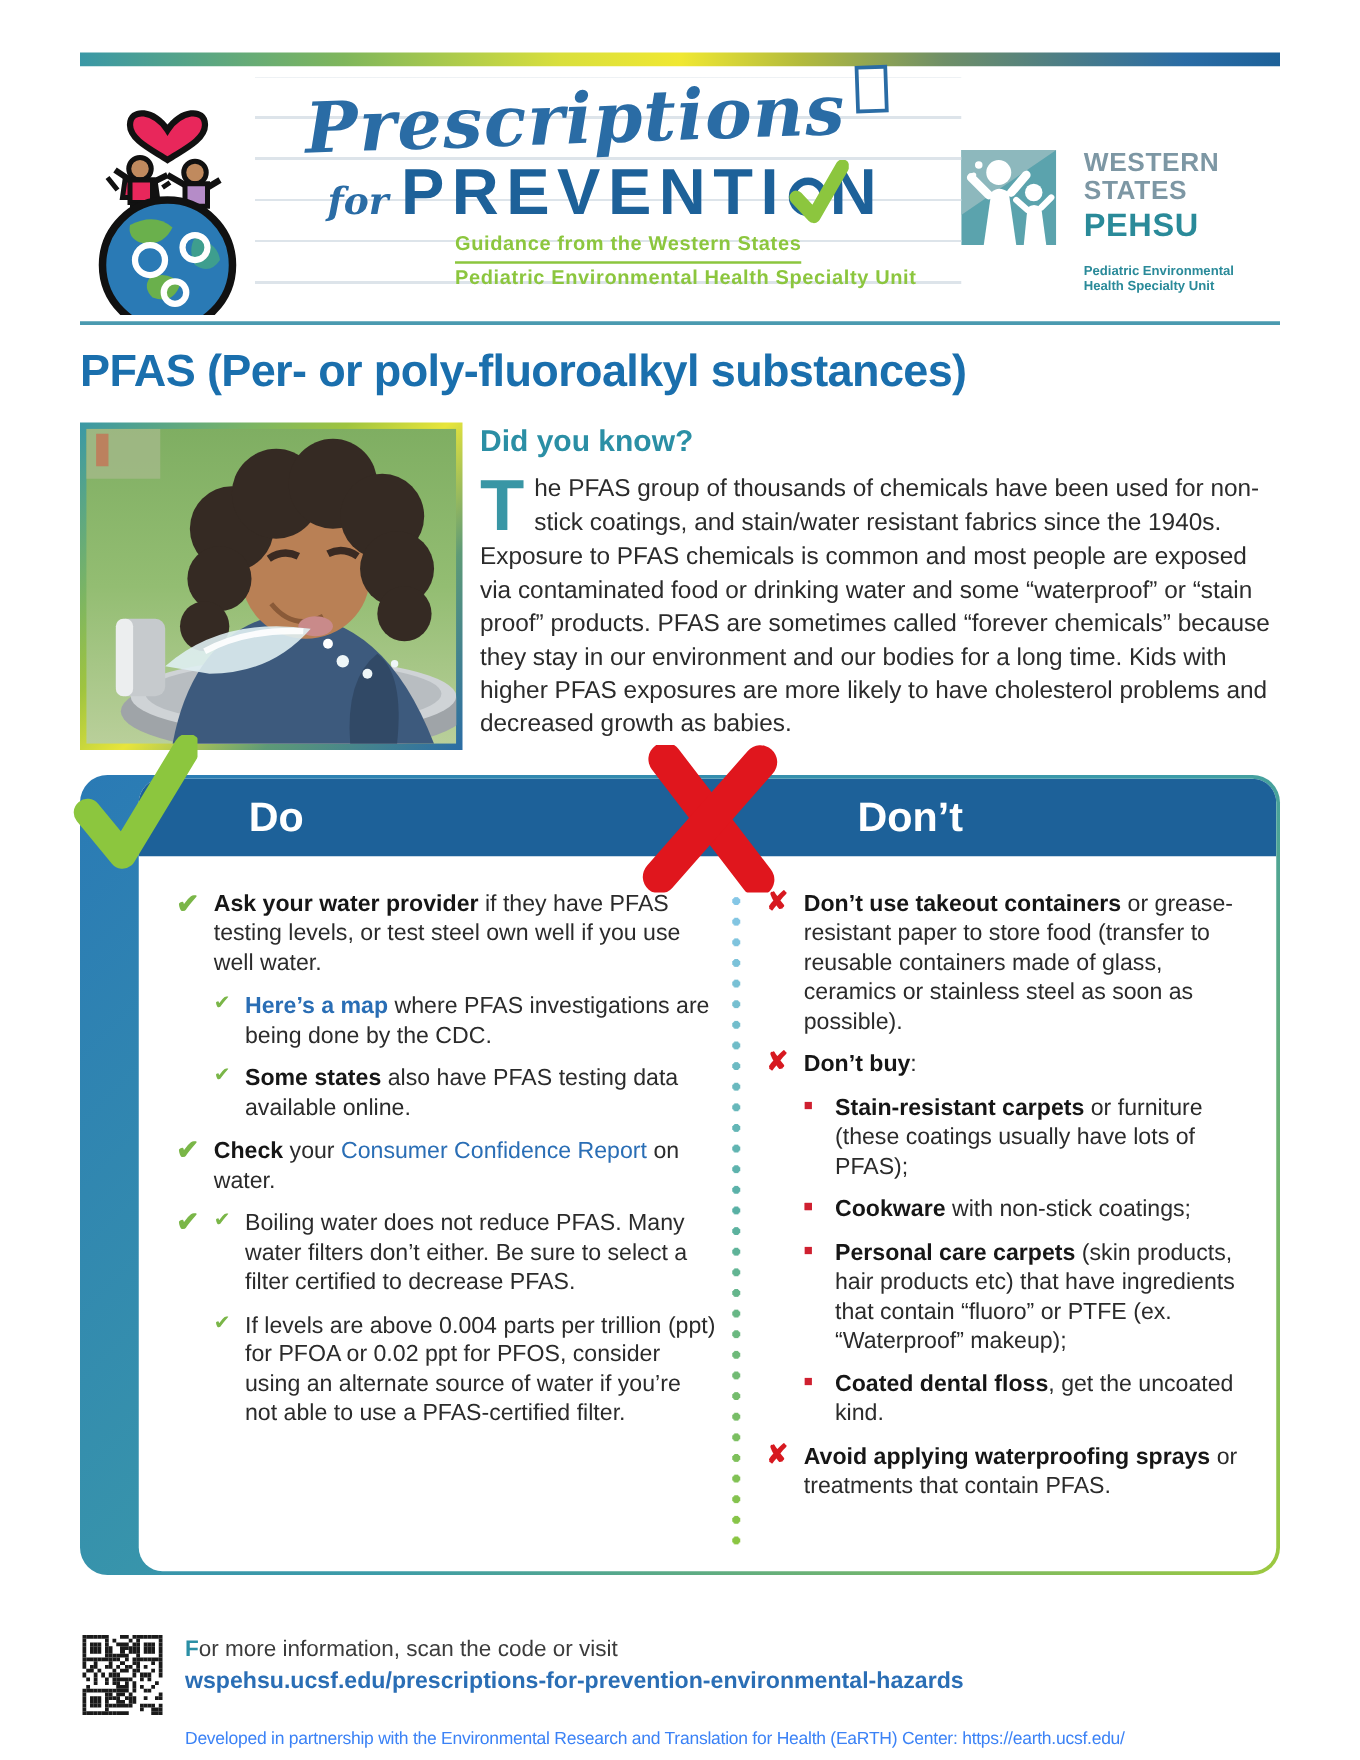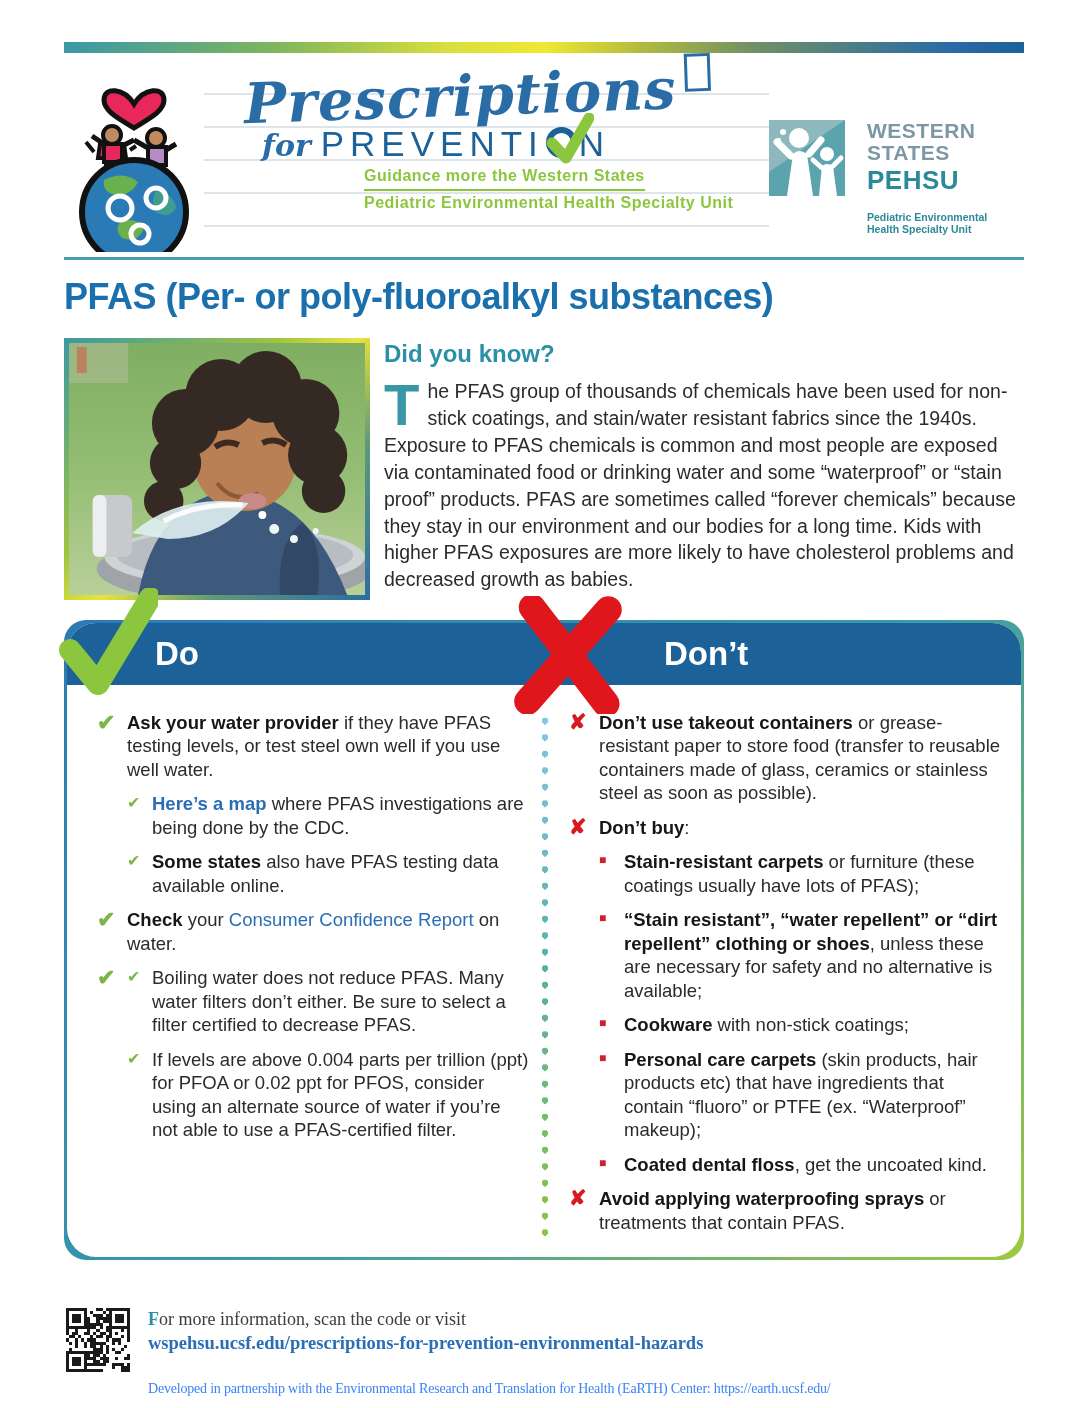--- a/index.html
+++ b/index.html
@@ -24,21 +24,21 @@
     background:repeating-linear-gradient(to bottom, transparent 0 31px, #dde4ea 31px 33px);
   }
   .logo-line1 {
     font-family:"DejaVu Serif", serif; font-style:italic; font-weight:bold;
     color:#2a6ca5; font-size:56px; line-height:1; letter-spacing:1px; transform:rotate(-2deg);
     white-space:nowrap;
   }
   .checkbox-glyph { display:inline-block; width:26px; height:38px; border:3px solid #2a6ca5; position:relative; top:-16px; margin-left:8px; }
   .logo-line2 { margin:2px 0 0 18px; white-space:nowrap; }
   .logo-for { font-family:"DejaVu Serif", serif; font-style:italic; font-weight:bold; color:#2a6ca5; font-size:30px; margin-right:10px; }
-  .logo-prevention { font-weight:normal; color:#1d6199; font-size:35px; letter-spacing:6px; }
+  .logo-prevention { font-weight:bold; color:#1d6199; font-size:52px; letter-spacing:6px; }
   .prevention-o { display:inline-block; width:31px; height:31px; border:6px solid #1d6199; border-radius:50%; position:relative; top:2px; margin:0 2px; }
   .prevention-o svg { position:absolute; left:-8px; top:-20px; }
   .tagline { margin-left:120px; color:#8cc63e; font-weight:bold; font-size:16px; line-height:1.55; letter-spacing:.5px; }
   .tagline .t1 { border-bottom:2px solid #8cc63e; display:inline-block; }
 
   .pehsu-logo { flex:none; width:255px; margin-top:58px; display:flex; align-items:flex-start; }
   .pehsu-square { width:76px; height:76px; flex:none; }
   .pehsu-text { padding-left:22px; line-height:1; }
   .pehsu-region { color:#7d97a4; font-size:21px; font-weight:bold; letter-spacing:.5px; line-height:1.05; }
   .pehsu-acronym { color:#2a8a99; font-size:26px; font-weight:bold; margin-top:3px; letter-spacing:.5px; }
@@ -58,21 +58,21 @@
   .didyouknow h2 { color:#2b8fa5; font-size:24px; font-weight:bold; margin:2px 0 10px; }
   .intro-para { font-size:19.5px; line-height:1.38; color:#2b2b2b; }
   .dropcap { float:left; color:#3996a5; font-size:58px; line-height:.82; font-weight:bold; padding:3px 8px 0 0; }
 
   
   .card {
     position:absolute; left:64px; top:620px; width:960px;
     background:linear-gradient(135deg,#2a7ab5 0%,#3c9ca8 55%,#9dc93f 100%);
     padding:3px; border-radius:22px;
   }
-  .card-inner { background:#fff; border-radius:29px; overflow:hidden; }
+  .card-inner { background:#fff; border-radius:19px; overflow:hidden;margin-left:44px; }
   .card-header { height:62px; background:#1d6199; display:flex; }
   .card-header .half { width:50%; display:flex; align-items:center; }
   .do-title { color:#fff; font-size:33px; font-weight:bold; margin-left:88px; }
   .dont-title { color:#fff; font-size:33px; font-weight:bold; margin-left:120px; }
   .big-check { position:absolute; left:-6px; top:-32px; width:100px; height:110px; }
   .big-x { position:absolute; left:448px; top:-24px; width:112px; height:118px; }
 
   .card-body { display:flex; height:572px; overflow:hidden; padding:26px 18px 0 18px; }
   .col-do { width:452px; flex:none; padding:0 8px 0 12px; }
   .divider-dots {
@@ -94,21 +94,21 @@
   .bullet-x .bullet { color:#d71920; font-size:21px; font-weight:bold; top:-2px; }
   .bullet-square .bullet { color:#cf2030; font-size:12px; top:3px; }
   .seg-bold { font-weight:bold; color:#161616; }
   .seg-link { color:#2a6eb5; cursor:pointer; }
   .seg-link.seg-bold { color:#2a6eb5; }
 
   
   .footer { position:absolute; left:64px; top:1306px; width:960px; display:flex; }
   .qr { flex:none; width:68px; height:68px; background:#fff; display:grid; grid-template-columns:repeat(21,1fr); grid-template-rows:repeat(21,1fr); border:2px solid #fff; }
   .qr div.qr-dark { background:#1a1a1a; }
-  .footer-text { padding-left:16px; padding-top:3px;font-family:Liberation Serif, serif; }
+  .footer-text { padding-left:16px; padding-top:3px; }
   .info-line { font-size:18px; color:#3c3c3c; }
   .info-line::first-letter { color:#2b8fa5; font-weight:bold; }
   .footer-link { font-size:18.5px; font-weight:bold; color:#2a6eb5; margin-top:3px; cursor:pointer; }
   .footer-note { font-size:14px; color:#3b82f6; margin-top:27px; letter-spacing:-.2px; }
 </style>
 </head>
 <body>
 
 <div class="page">
 
@@ -140,21 +140,21 @@
     </svg>
 
     <div class="logo-block">
       <div class="logo-line1"><span>Prescriptions</span><span class="checkbox-glyph"></span></div>
       <div class="logo-line2">
         <span class="logo-for">for</span><span class="logo-prevention"><span>PREVENTI</span><span class="prevention-o"><svg width="50" height="52" viewBox="0 0 50 52">
                 <path d="M8 30 L22 45 L45 5" fill="none" stroke="#8cc63e" stroke-width="11" stroke-linecap="round" stroke-linejoin="round"></path>
               </svg></span><span>N</span></span>
       </div>
       <div class="tagline">
-        <span class="t1">Guidance more the Western States</span><br>
+        <span class="t1">Guidance from the Western States</span><br>
         <span class="t2">Pediatric Environmental Health Specialty Unit</span>
       </div>
     </div>
 
     <div class="pehsu-logo">
       <svg class="pehsu-square" viewBox="0 0 76 76">
         <rect width="76" height="76" fill="#5ba3ad"></rect>
         <path d="M0 0 L76 0 L0 52 Z" fill="#8db8bd"></path>
         <circle cx="30" cy="18" r="10" fill="#fff"></circle>
         <path d="M18 76 L24 34 Q30 28 38 34 L44 76 Z" fill="#fff"></path>
@@ -255,21 +255,21 @@
             <div class="item level-1 bullet-check"><span class="bullet">✔</span><span><span class="seg-bold">Check</span><span> your </span><span class="seg-link">Consumer Confidence Report</span><span> on water.</span></span></div>
             <div class="item level-1 bullet-check"><span class="bullet">✔</span></div>
             <div class="item level-2 bullet-check"><span class="bullet">✔</span><span><span>Boiling water does not reduce PFAS. Many water filters don’t either. Be sure to select a filter certified to decrease PFAS.</span></span></div>
             <div class="item level-2 bullet-check"><span class="bullet">✔</span><span><span>If levels are above 0.004 parts per trillion (ppt) for PFOA or 0.02 ppt for PFOS, consider using an alternate source of water if you’re not able to use a PFAS-certified filter.</span></span></div>
           </div>
         <div class="divider-dots"></div>
         <div class="col-dont" id="dont-list">
             <div class="item level-1 bullet-x"><span class="bullet">✘</span><span><span class="seg-bold">Don’t use takeout containers</span><span> or grease-resistant paper to store food (transfer to reusable containers made of glass, ceramics or stainless steel as soon as possible).</span></span></div>
             <div class="item level-1 bullet-x"><span class="bullet">✘</span><span><span class="seg-bold">Don’t buy</span><span>:</span></span></div>
             <div class="item level-2 bullet-square"><span class="bullet">■</span><span><span class="seg-bold">Stain-resistant carpets</span><span> or furniture (these coatings usually have lots of PFAS);</span></span></div>
-            <div class="item level-2 bullet-square"><span class="bullet">■</span><span><span class="seg-bold">“Stain resistant”, “water repellent” or “dirt repellent” clothing or shoes</span><span>, unless these are necessary for safety and no alternative is available;</span></span></div>
+            <div class="item level-2 bullet-square"><span class="bullet">■</span></div>
             <div class="item level-2 bullet-square"><span class="bullet">■</span><span><span class="seg-bold">Cookware</span><span> with non-stick coatings;</span></span></div>
             <div class="item level-2 bullet-square"><span class="bullet">■</span><span><span class="seg-bold">Personal care carpets</span><span> (skin products, hair products etc) that have ingredients that contain “fluoro” or PTFE (ex. “Waterproof” makeup);</span></span></div>
             <div class="item level-2 bullet-square"><span class="bullet">■</span><span><span class="seg-bold">Coated dental floss</span><span>, get the uncoated kind.</span></span></div>
             <div class="item level-1 bullet-x"><span class="bullet">✘</span><span><span class="seg-bold">Avoid applying waterproofing sprays</span><span> or treatments that contain PFAS.</span></span></div>
           </div>
       </div>
     </div>
   </section>
 
   <footer class="footer">

